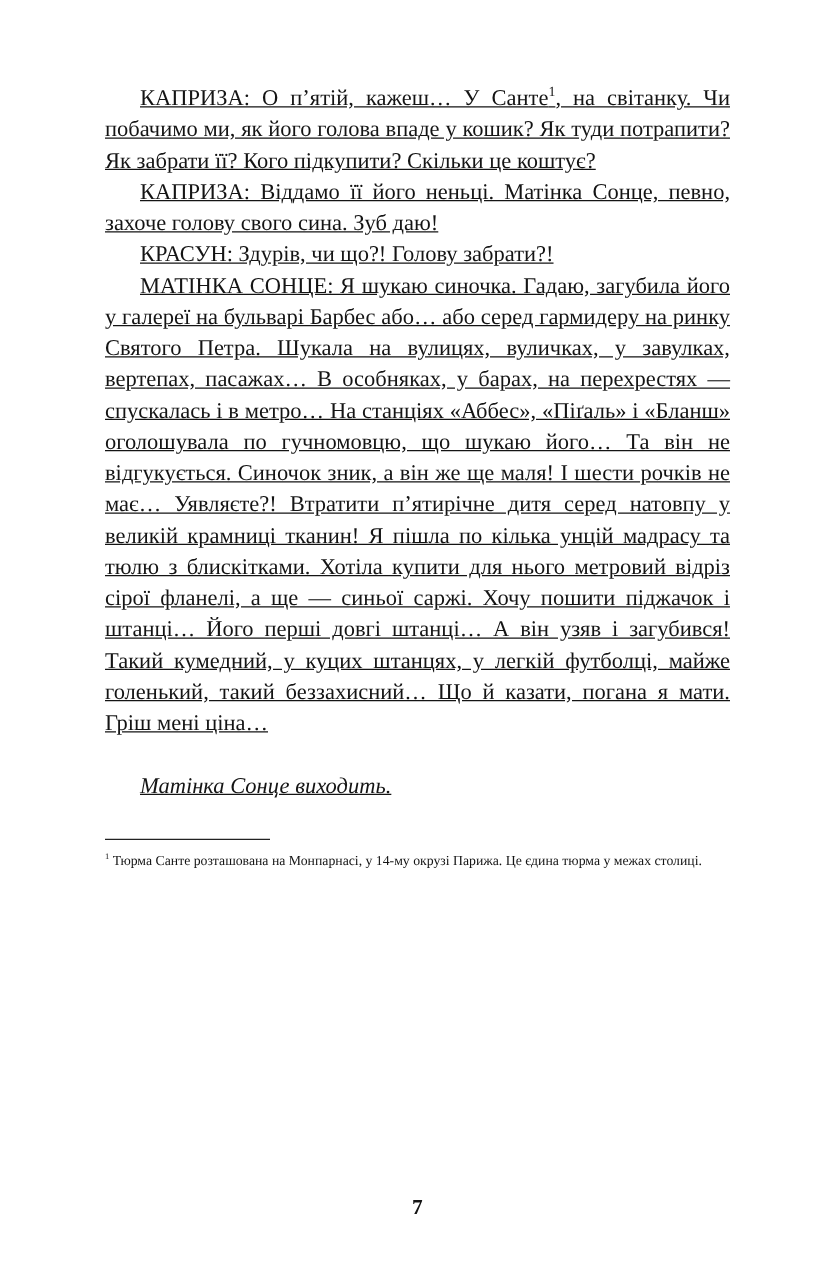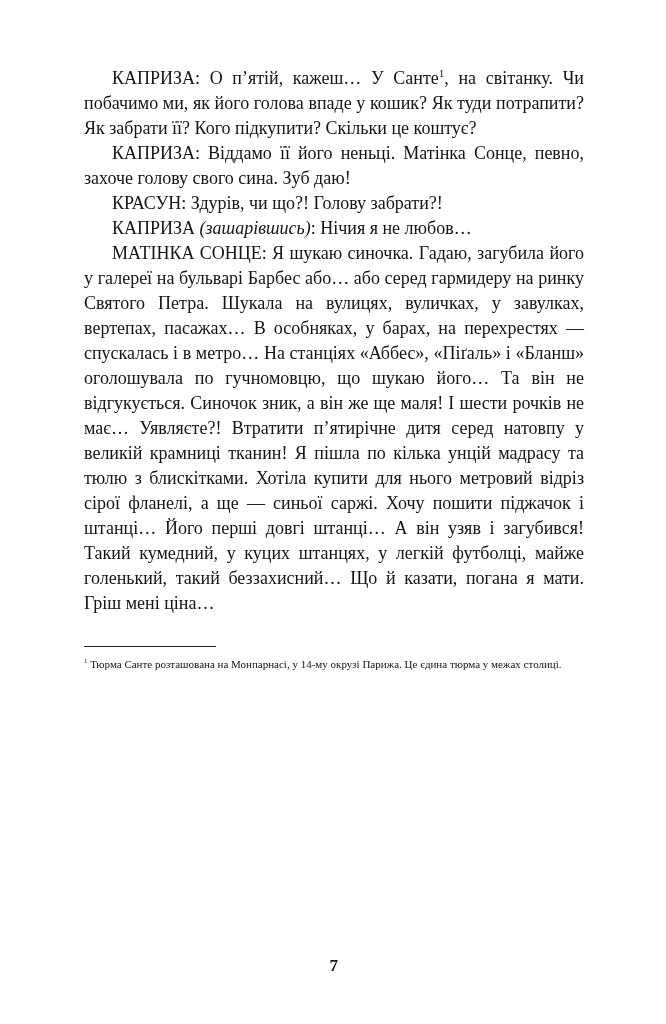--- a/index.html
+++ b/index.html
@@ -15,21 +15,21 @@
     padding: 66px 82px 46px 84px;
     display: flex;
     flex-direction: column;
     overflow: hidden;
     background: #ffffff;
     font-family: "Liberation Serif", serif;
     font-size: 18px;
     line-height: 25px;
     color: #141414;
   }
-  .body-text { flex: 0 0 auto; }
+  .body-text { flex: 0 0 auto; text-decoration: underline; }
   .para {
     margin: 0;
     text-indent: 28px;
     text-align: justify;
   }
   .para.stage {
     font-style: italic;
     margin-top: 25px;
     margin-bottom: 25px;
   }
@@ -64,22 +64,22 @@
   }
 </style>
 </head>
 <body>
 
 <div class="page">
   <div class="body-text" id="paragraphs">
       <p class="para dialogue"><span>КАПРИЗА: О п’ятій, кажеш… У Санте</span><sup>1</sup><span>, на світанку. Чи побачимо ми, як його голова впаде у кошик? Як туди потрапити? Як забрати її? Кого підкупити? Скільки це коштує?</span></p>
       <p class="para dialogue"><span>КАПРИЗА: Віддамо її його неньці. Матінка Сонце, певно, захоче голову свого сина. Зуб даю!</span></p>
       <p class="para dialogue"><span>КРАСУН: Здурів, чи що?! Голову забрати?!</span></p>
-      <p class="para dialogue"><span>КАПРИЗА </span><span class="it">(зашарівшись)</span><span>: Нічия я не любов…</span></p>
       <p class="para dialogue"><span>МАТІНКА СОНЦЕ: Я шукаю синочка. Гадаю, загубила його у галереї на бульварі Барбес або… або серед гармидеру на ринку Святого Петра. Шукала на вулицях, вуличках, у завулках, вертепах, пасажах… В особняках, у барах, на перехрестях — спускалась і в метро… На станціях «Аббес», «Піґаль» і «Бланш» оголошувала по гучномовцю, що шукаю його… Та він не відгукується. Синочок зник, а він же ще маля! І шести рочків не має… Уявляєте?! Втратити п’ятирічне дитя серед натовпу у великій крамниці тканин! Я пішла по кілька унцій мадрасу та тюлю з блискітками. Хотіла купити для нього метровий відріз сірої фланелі, а ще — синьої саржі. Хочу пошити піджачок і штанці… Його перші довгі штанці… А він узяв і загубився! Такий кумедний, у куцих штанцях, у легкій футболці, майже голенький, такий беззахисний… Що й казати, погана я мати. Гріш мені ціна…</span></p>
+      <p class="para stage"><span class="it">Матінка Сонце виходить.</span></p>
     </div>
 
   <div class="footnote-block">
     <div class="footnote-rule"></div>
     <p class="footnote" id="footnote"><sup>1</sup><span> Тюрма Санте розташована на Монпарнасі, у 14-му окрузі Парижа. Це єдина тюрма у межах столиці.</span></p>
   </div>
 
   <div class="page-number">7</div>
 </div>
 

